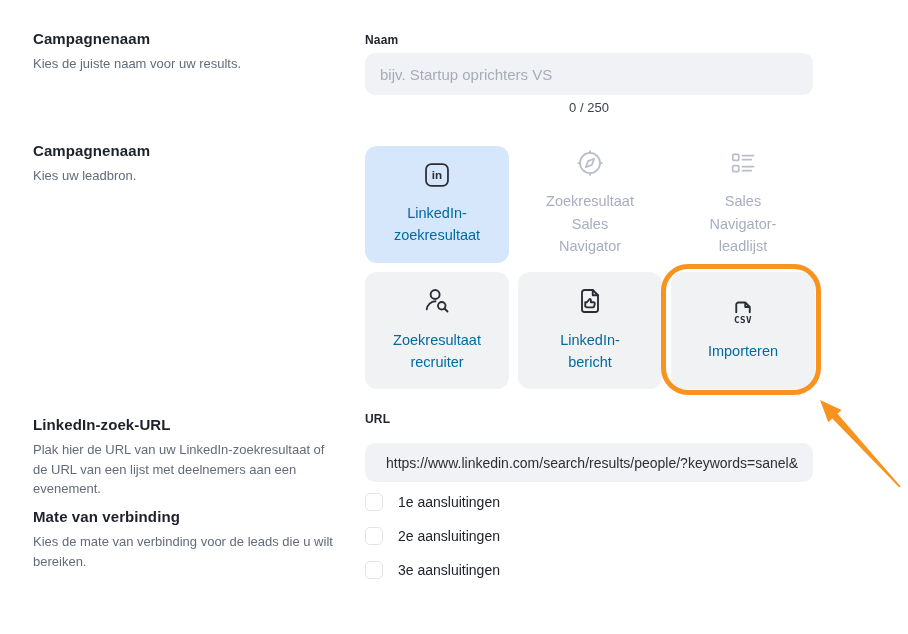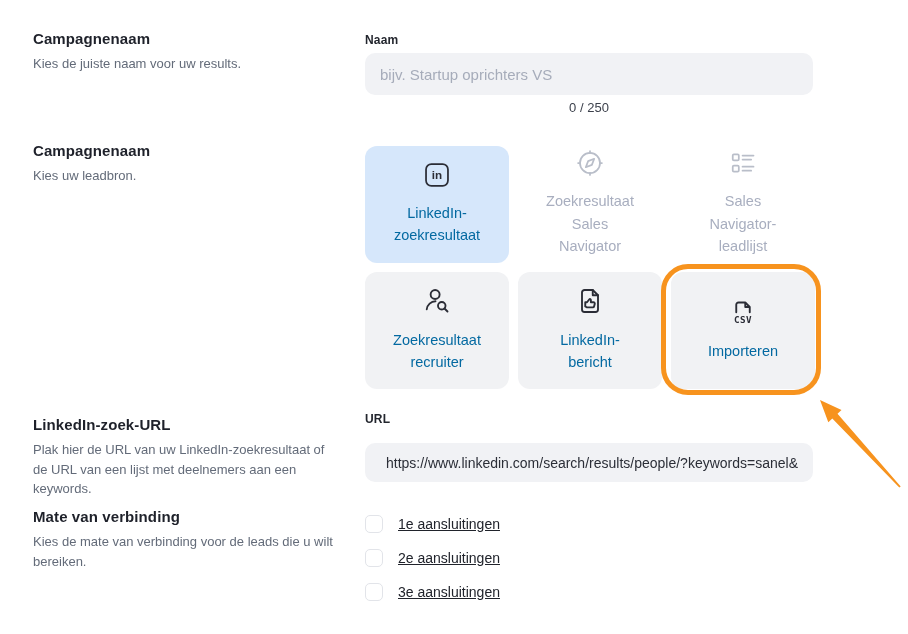--- a/index.html
+++ b/index.html
@@ -67,21 +67,21 @@
   
   .highlight-ring {
     position: absolute; left: 661px; top: 264px; width: 160px; height: 131px;
     border: 5px solid #f7931e; border-radius: 27px; pointer-events: none;
   }
   .annotation-arrow {
     position: absolute; left: 808px; top: 390px; pointer-events: none;
   }
 
   
-  .check-list { position: absolute; left: 365px; top: 515px; text-decoration: underline; }
+  .check-list { position: absolute; left: 365px; top: 493px; }
   .check-row {
     display: flex; align-items: center; height: 18px; margin-bottom: 16px;
     cursor: pointer;
   }
   .checkbox {
     width: 18px; height: 18px; border: 1.5px solid #e2e4e9; border-radius: 5px;
     background: #ffffff; flex: 0 0 auto;
   }
   .check-label { margin-left: 15px; font-size: 14px; color: #20232b; }
 
@@ -98,21 +98,21 @@
     <p>Kies de juiste naam voor uw results.</p>
   </div>
 
   <div class="left-block" style="top:142px">
     <h3>Campagnenaam</h3>
     <p>Kies uw leadbron.</p>
   </div>
 
   <div class="left-block" style="top:416px">
     <h3>LinkedIn-zoek-URL</h3>
-    <p>Plak hier de URL van uw LinkedIn-zoekresultaat of de URL van een lijst met deelnemers aan een keywords.</p>
+    <p>Plak hier de URL van uw LinkedIn-zoekresultaat of de URL van een lijst met deelnemers aan een evenement.</p>
   </div>
 
   <div class="left-block" style="top:508px">
     <h3>Mate van verbinding</h3>
     <p>Kies de mate van verbinding voor de leads die u wilt bereiken.</p>
   </div>
 
   <div class="field-label" style="top:33px">Naam</div>
   <input class="text-input" style="top: 53px;" type="text" placeholder="bijv. Startup oprichters VS">
   <div class="char-counter">0 / 250</div>

